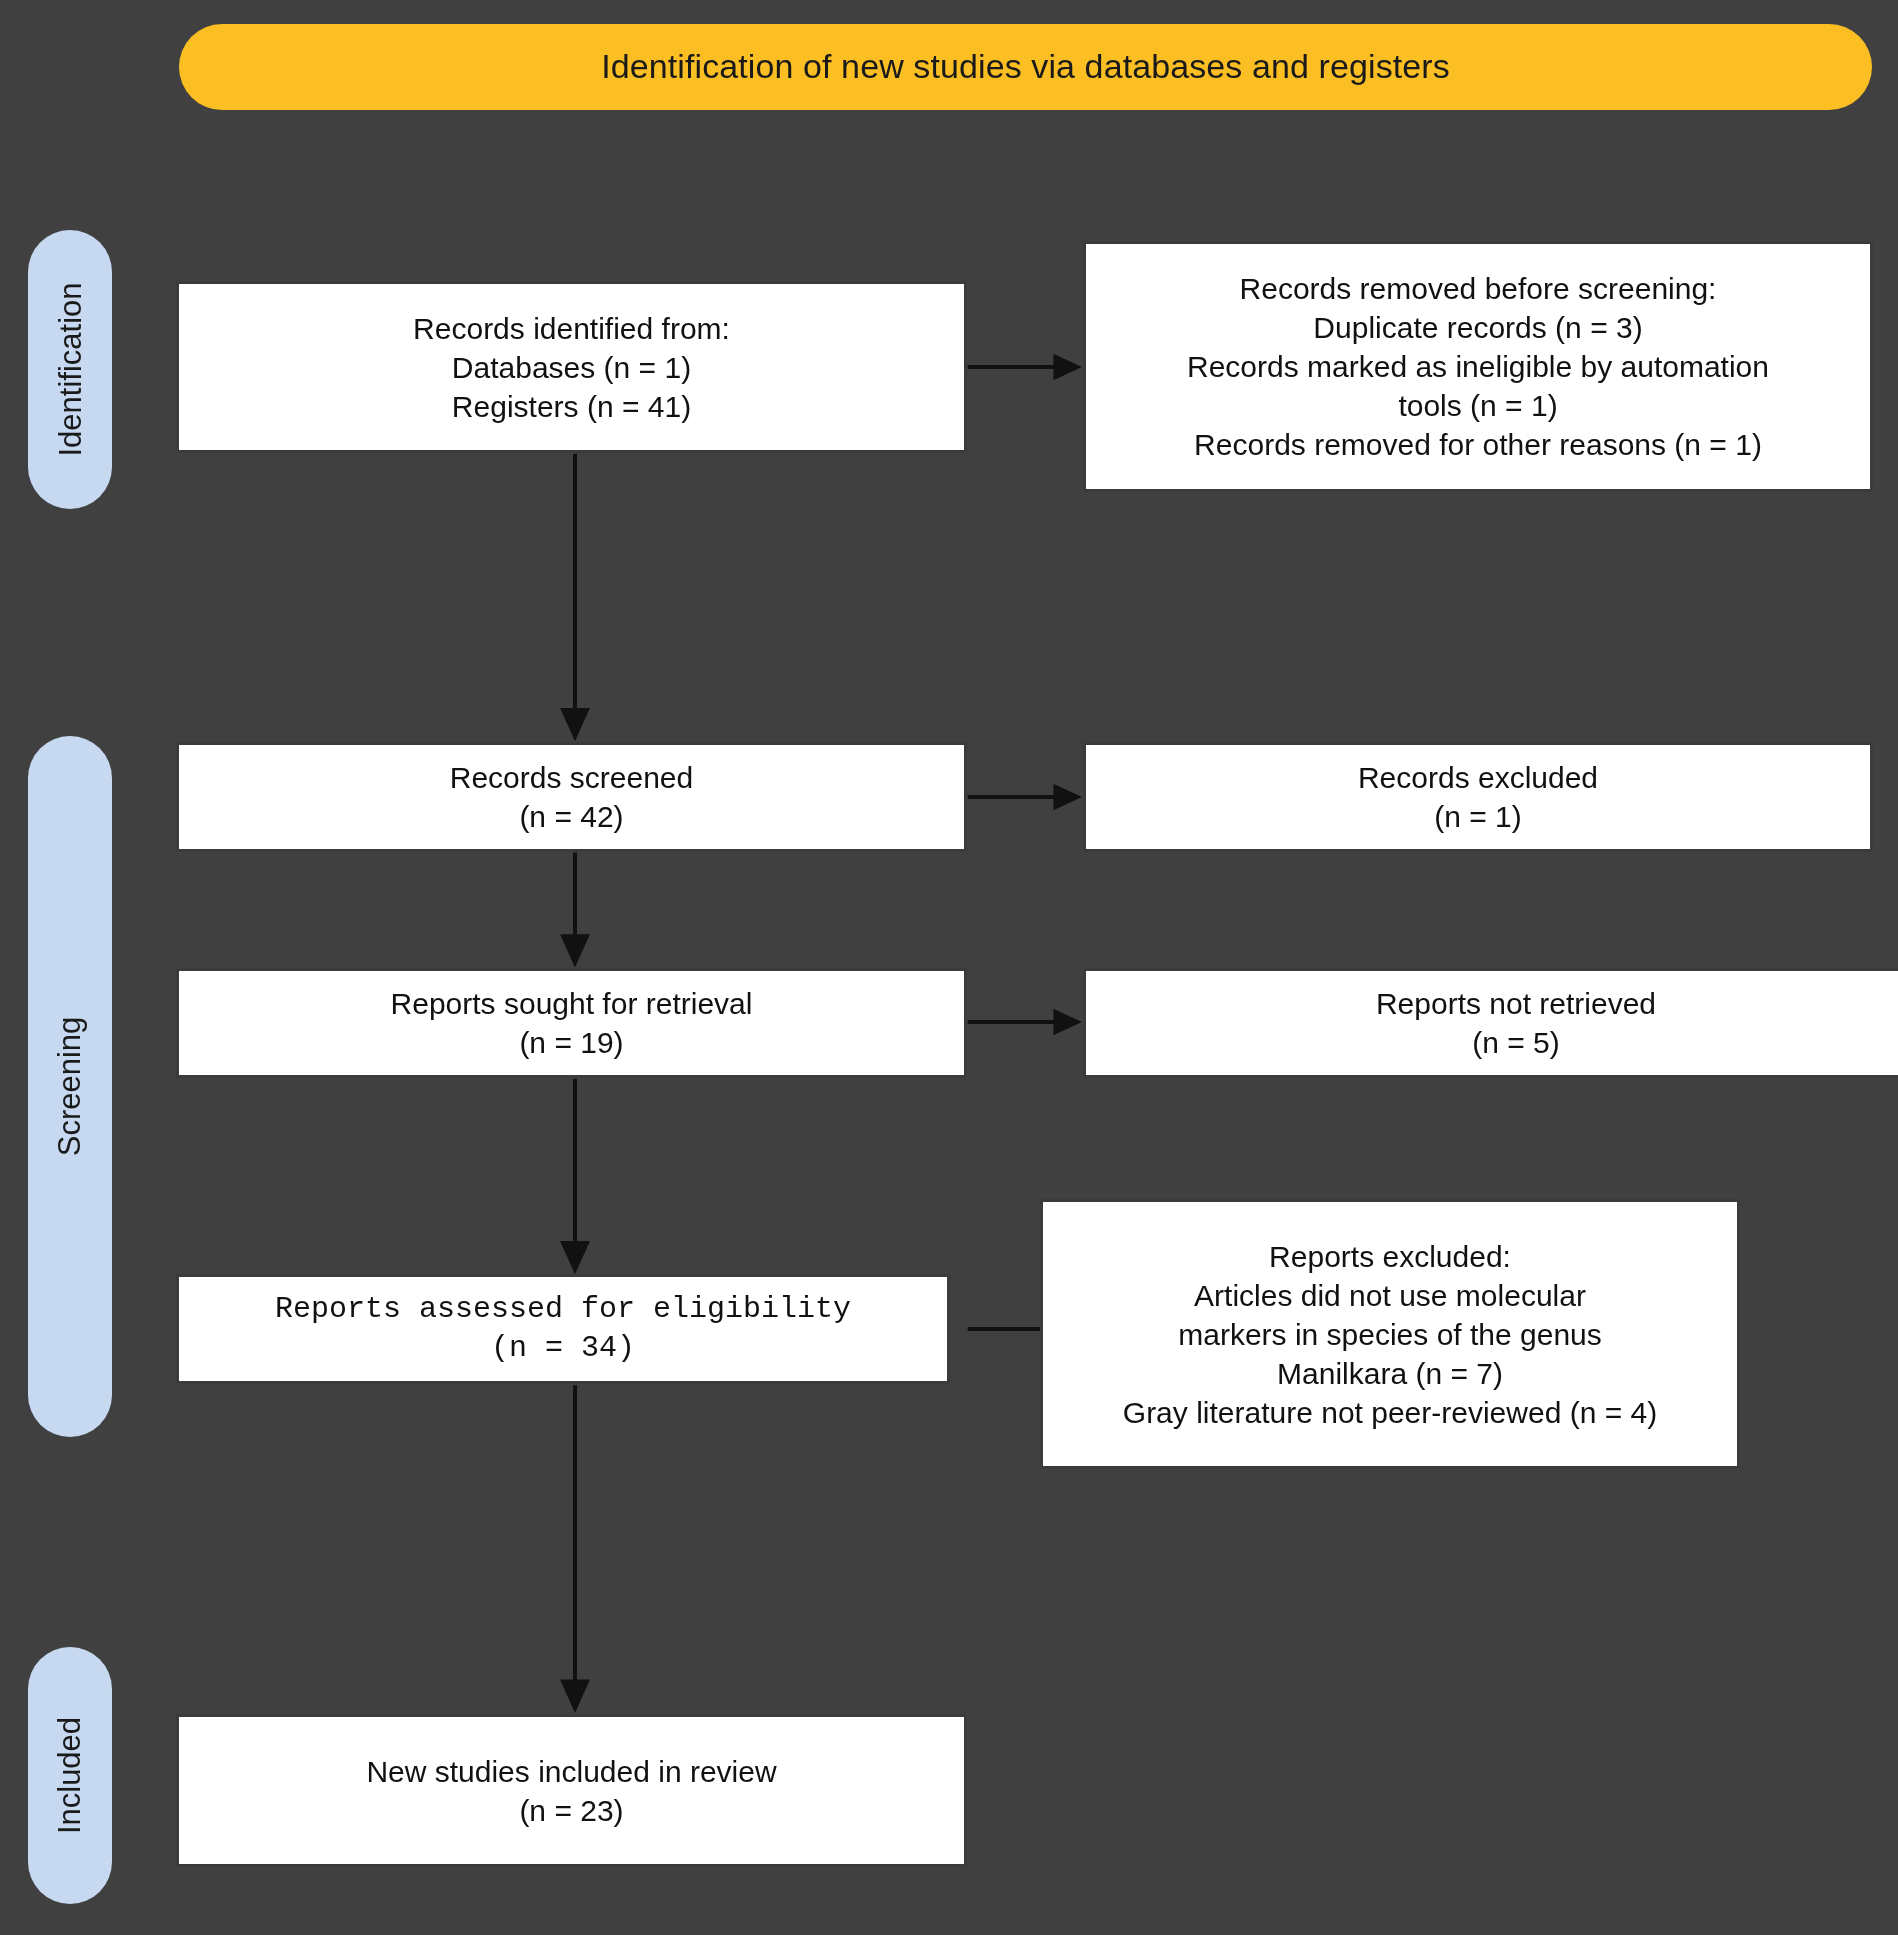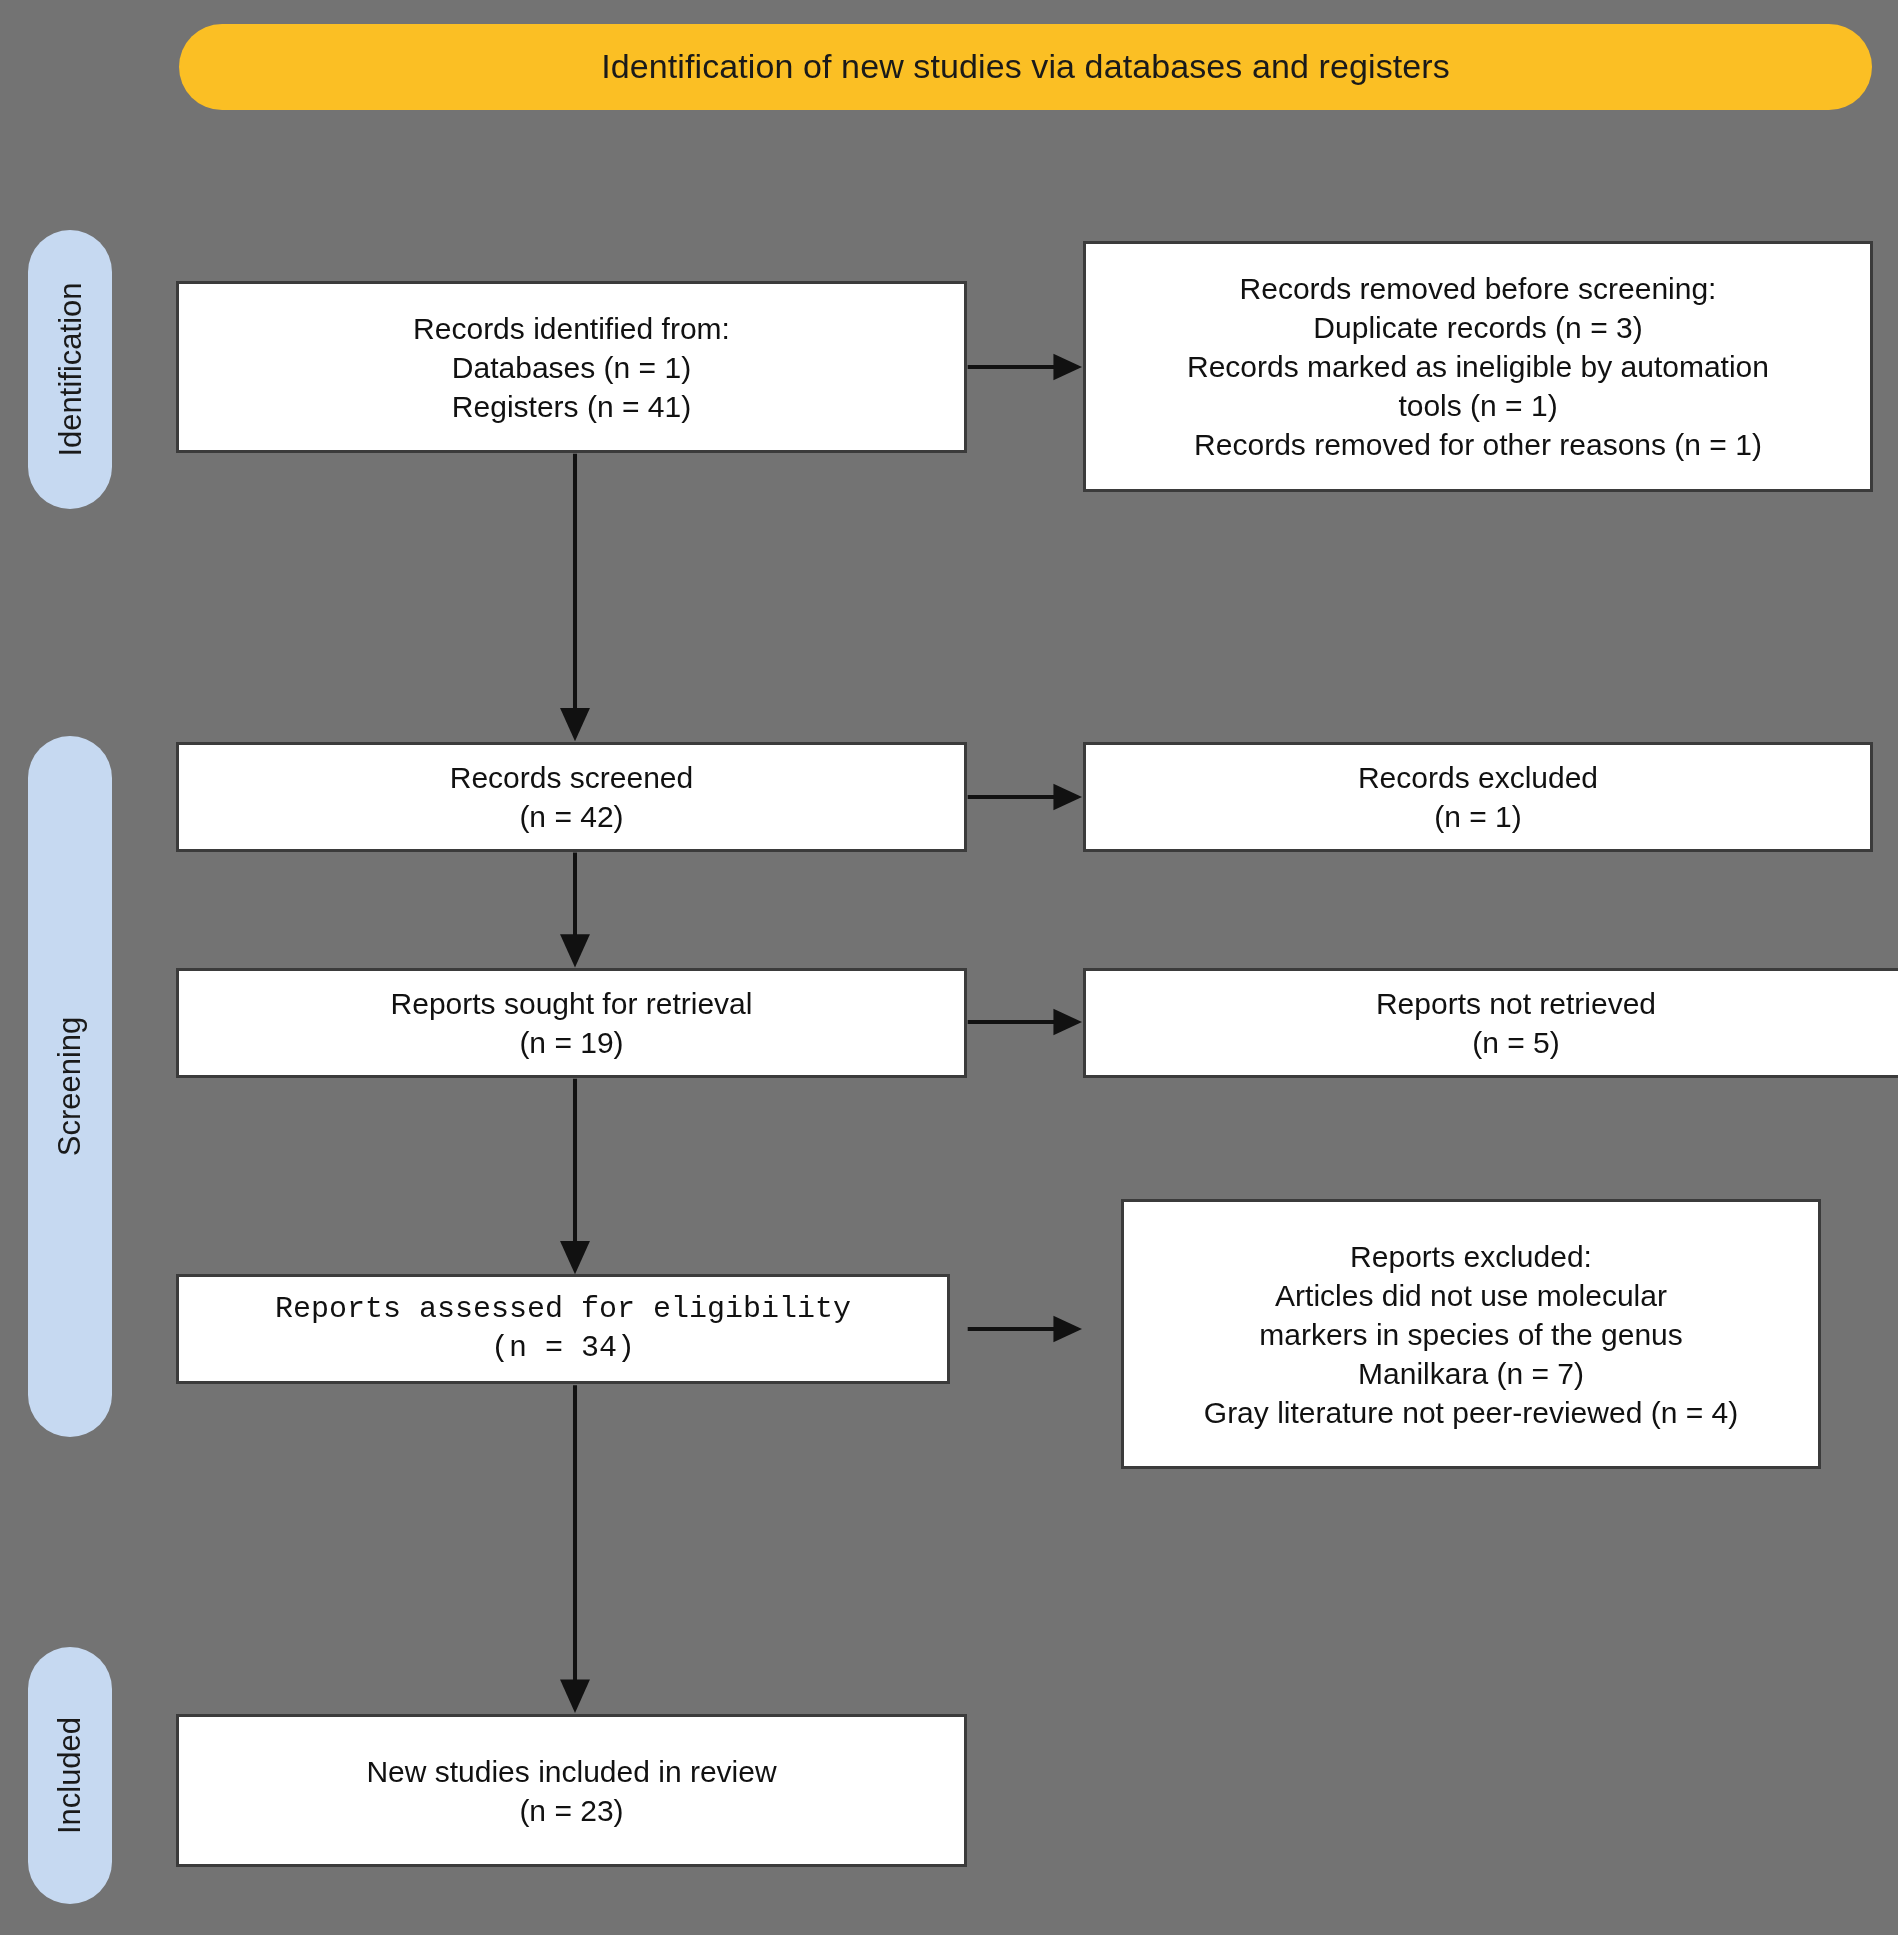--- a/index.html
+++ b/index.html
@@ -8,21 +8,21 @@
     background: #ffffff;
   }
   body {
     font-family: "Liberation Sans", sans-serif;
   }
 
   #prisma-root {
     position: relative;
     width: 1898px;
     height: 1936px;
-    background: #737373;
+    background: #404040;
     overflow: hidden;
   }
 
   
   .banner {
     position: absolute;
     left: 179px;
     top: 24px;
     width: 1693px;
     height: 86px;
@@ -87,21 +87,21 @@
   #node-identified    { left: 176px; top: 281px;  width: 791px; height: 172px; }
   #node-screened      { left: 176px; top: 742px; width: 791px; height: 110px; }
   #node-sought        { left: 176px; top: 968px; width: 791px; height: 110px; }
   #node-assessed      { left: 176px; top: 1274px; width: 774px; height: 110px; font-family: Liberation Mono, monospace; }
   #node-included      { left: 176px; top: 1714px; width: 791px; height: 153px; }
 
   
   #node-removed       { left: 1083px; top: 241px;  width: 790px; height: 251px; }
   #node-excl-records  { left: 1083px; top: 742px; width: 790px; height: 110px; }
   #node-not-retrieved { left: 1083px; top: 968px; width: 866px; height: 110px; }
-  #node-excl-reports  { left: 1121px; top: 1199px; width: 700px; height: 270px; }
+  #node-excl-reports  { left: 1040px; top: 1199px; width: 700px; height: 270px; }
 
   
   .conn {
     position: absolute;
     pointer-events: none;
   }
   .conn svg { display: block; overflow: visible; }
 </style>
 </head>
 <body>

